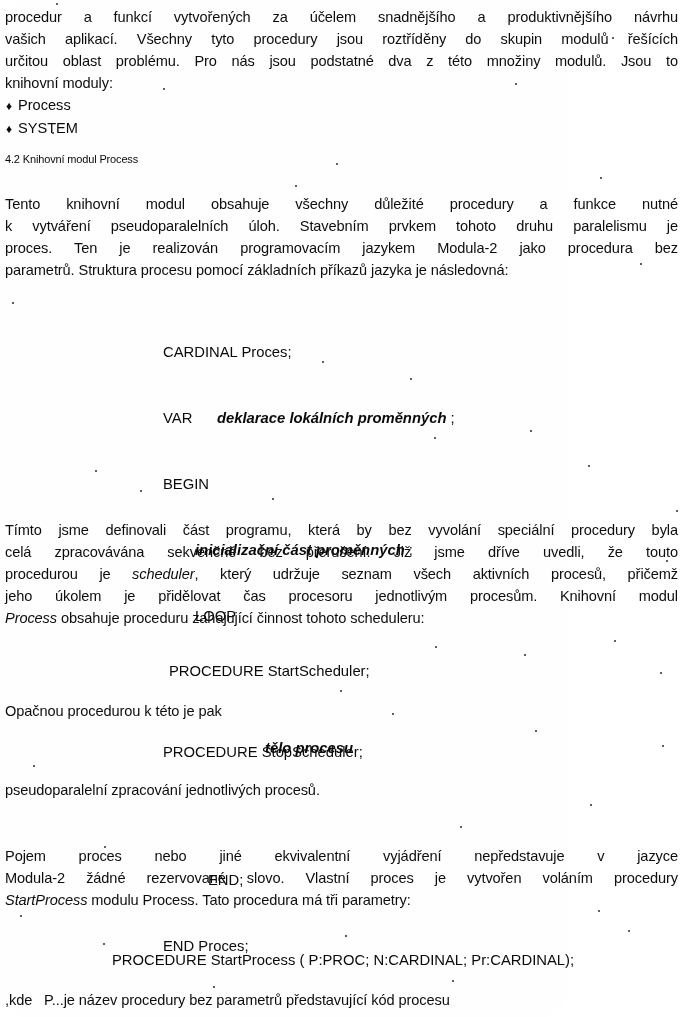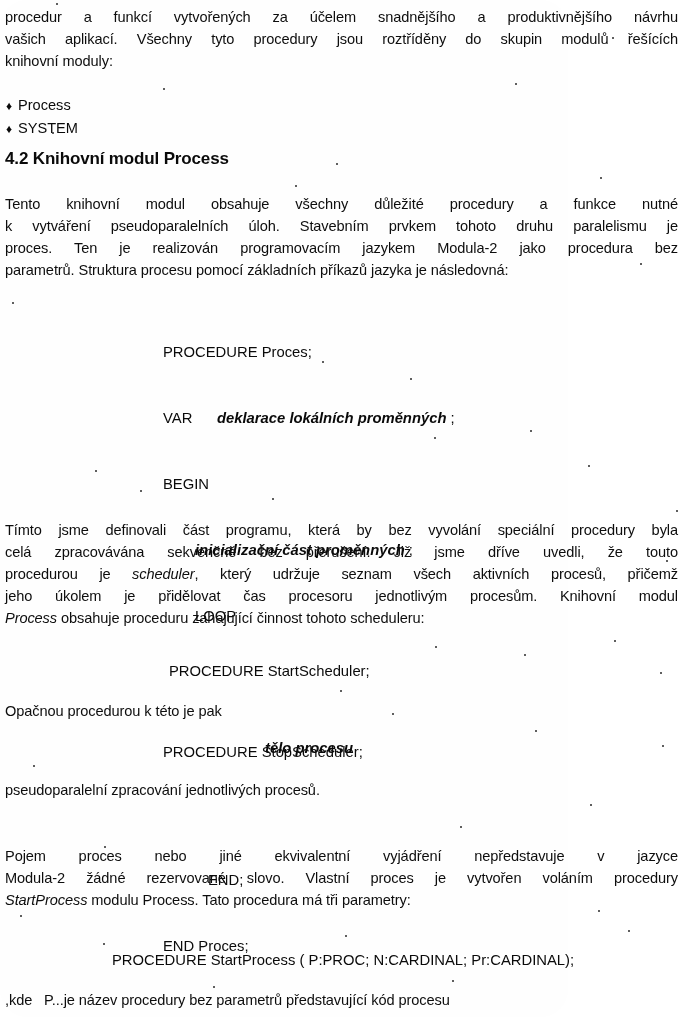--- a/index.html
+++ b/index.html
@@ -49,22 +49,22 @@
     white-space: nowrap;
   }
   .bullet-glyph {
     display: inline-block;
     width: 12px;
     font-size: 12px;
     vertical-align: baseline;
   }
   .heading {
     position: absolute;
-    font-size: 17px;
-    font-weight: bold;
+    font-size: 11px;
+    font-weight: normal;
     line-height: 22px;
     letter-spacing: -0.15px;
   }
   .code {
     position: absolute;
     font-size: 14.8px;
     line-height: 22px;
     white-space: pre;
   }
   .codeline { display: block; white-space: pre; }
@@ -78,20 +78,21 @@
   .sp1 { width: 2px; height: 2px; }
 </style>
 </head>
 <body>
 
 <div id="page">
 
   <div class="para" style="left:5px; top:6px; width:673px;">
     <span class="l just">procedur a funkcí vytvořených za účelem snadnějšího a produktivnějšího návrhu</span>
     <span class="l just">vašich aplikací. Všechny tyto procedury jsou roztříděny do skupin modulů řešících</span>
+    <span class="l just">určitou oblast problému. Pro nás jsou podstatné dva z této množiny modulů. Jsou to</span>
     <span class="l">knihovní moduly:</span>
   </div>
 
   <div class="bullets" style="left:6px; top:94px;">
     <span class="bullet-row">
       <span class="bullet-glyph">♦</span><span>Process</span>
     </span>
     <span class="bullet-row">
       <span class="bullet-glyph">♦</span><span>SYSTEM</span>
     </span>
@@ -100,21 +101,21 @@
   <div class="heading" style="left:5px; top:148px;">4.2 Knihovní modul Process</div>
 
   <div class="para" style="left:5px; top:193px; width:673px;">
     <span class="l just">Tento knihovní modul obsahuje všechny důležité procedury a funkce nutné</span>
     <span class="l just">k vytváření pseudoparalelních úloh. Stavebním prvkem tohoto druhu paralelismu je</span>
     <span class="l just">proces. Ten je realizován programovacím jazykem Modula-2 jako procedura bez</span>
     <span class="l">parametrů. Struktura procesu pomocí základních příkazů jazyka je následovná:</span>
   </div>
 
   <div class="code" style="left:163px; top:297px;">
-    <span class="codeline">PROCEDURE Proces;</span>
+    <span class="codeline">CARDINAL Proces;</span>
     <span class="codeline"><span>VAR      </span><span class="it">deklarace lokálních proměnných</span><span> ;</span></span>
     <span class="codeline">BEGIN</span>
     <span class="codeline" style="padding-left:32px;"><span class="it">inicializační část proměnných</span><span> ;</span></span>
     <span class="codeline" style="padding-left:32px;">LOOP</span>
     <span class="codeline">&nbsp;</span>
     <span class="codeline it" style="padding-left:102px;">tělo procesu</span>
     <span class="codeline">&nbsp;</span>
     <span class="codeline" style="padding-left:45px;">END;</span>
     <span class="codeline">END Proces;</span>
   </div>

